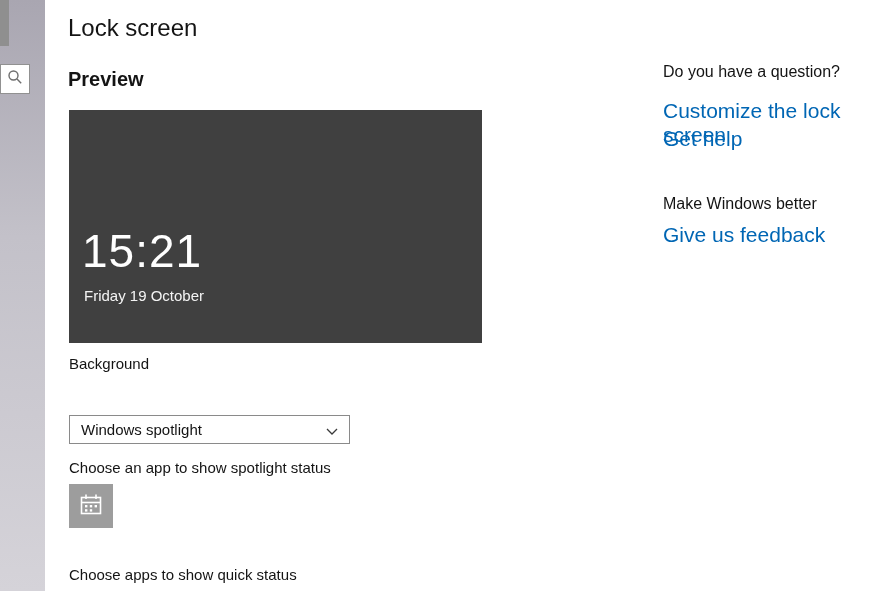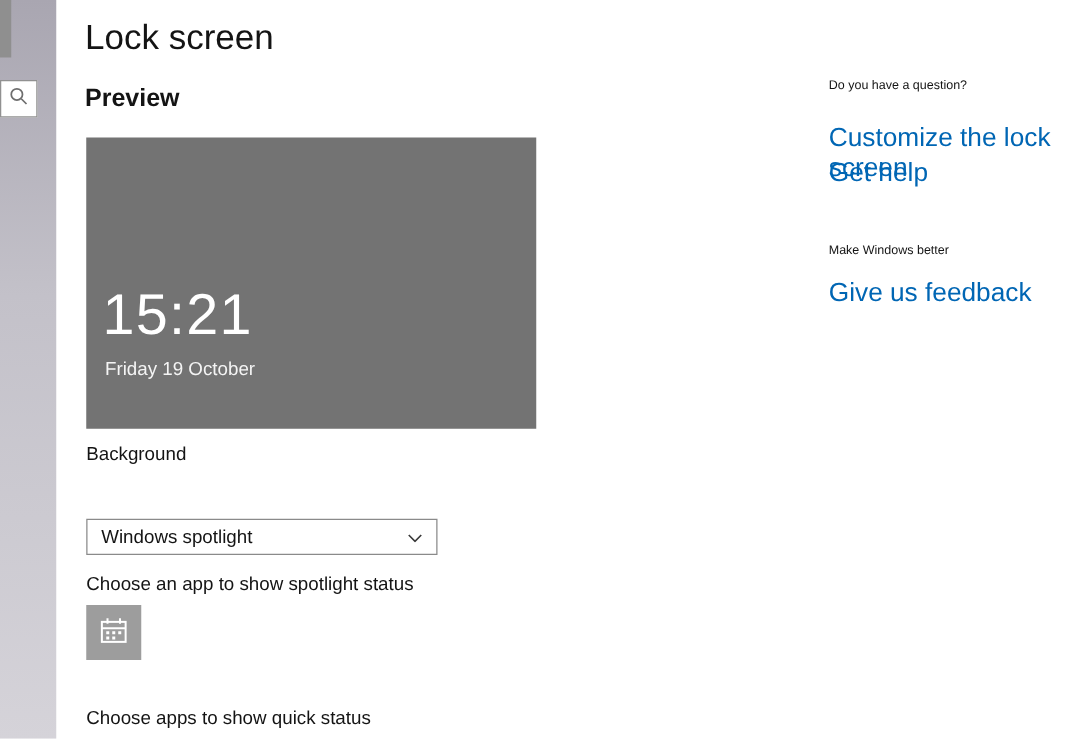--- a/index.html
+++ b/index.html
@@ -28,29 +28,29 @@
     position:absolute;left:0;top:64px;width:30px;height:30px;
     background:#ffffff;border:1px solid #919191;box-sizing:border-box;
     display:flex;align-items:center;justify-content:center;
     cursor:pointer;
   }
 
   
   .content{position:absolute;inset:0;}
   .page-title{
     position:absolute;left:68px;top:14px;margin:0;
-    font-size:28px;font-weight:300;color:#141414;
+    font-size:24px;font-weight:300;color:#141414;
   }
   .section-heading{
     position:absolute;left:68px;top:68px;margin:0;
     font-size:20px;font-weight:700;color:#141414;
   }
   .preview{
-    position:absolute;left:69px;top:110px;width:360px;height:233px;
-    background:#737373;
+    position:absolute;left:69px;top:110px;width:413px;height:233px;
+    background:#404040;
     text-decoration:underline;
   }
   .preview-time{
     position:absolute;left:13px;top:114px;
     font-size:46px;font-weight:200;color:#ffffff;letter-spacing:1px;
   }
   .preview-date{
     position:absolute;left:15px;top:177px;
     font-size:15px;font-weight:300;color:#f4f4f4;
   }
@@ -69,21 +69,21 @@
     position:absolute;left:69px;top:484px;width:44px;height:44px;
     background:#9d9d9d;border:none;padding:0;
     display:flex;align-items:center;justify-content:center;
     cursor:pointer;
   }
   .quick-label{left:69px;top:566px;}
 
   
   .help-panel{position:absolute;left:663px;top:0;width:210px;height:591px;}
   .help-heading{
-    position:absolute;left:0;font-size:10px;color:#141414;
+    position:absolute;left:0;font-size:16px;color:#141414;
   }
   .q-heading{top:63px;}
   .fb-heading{top:195px;}
   .help-link{
     position:absolute;left:0;
     font-size:21px;color:#0066b4;text-decoration:none;cursor:pointer;
   }
   .link-customize{top:99px;}
   .link-gethelp{top:127px;}
   .link-feedback{top:223px;text-align:right;}

